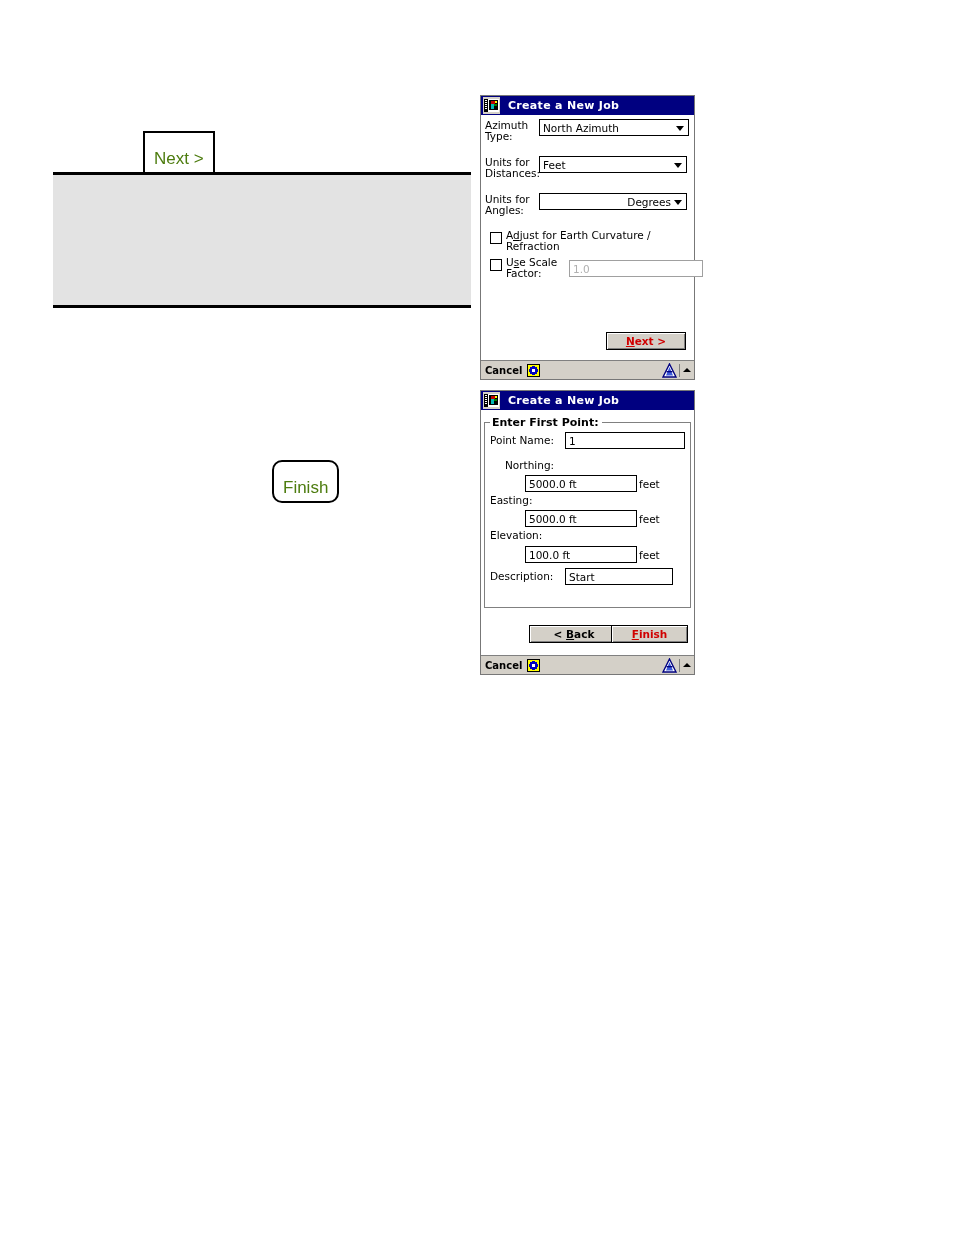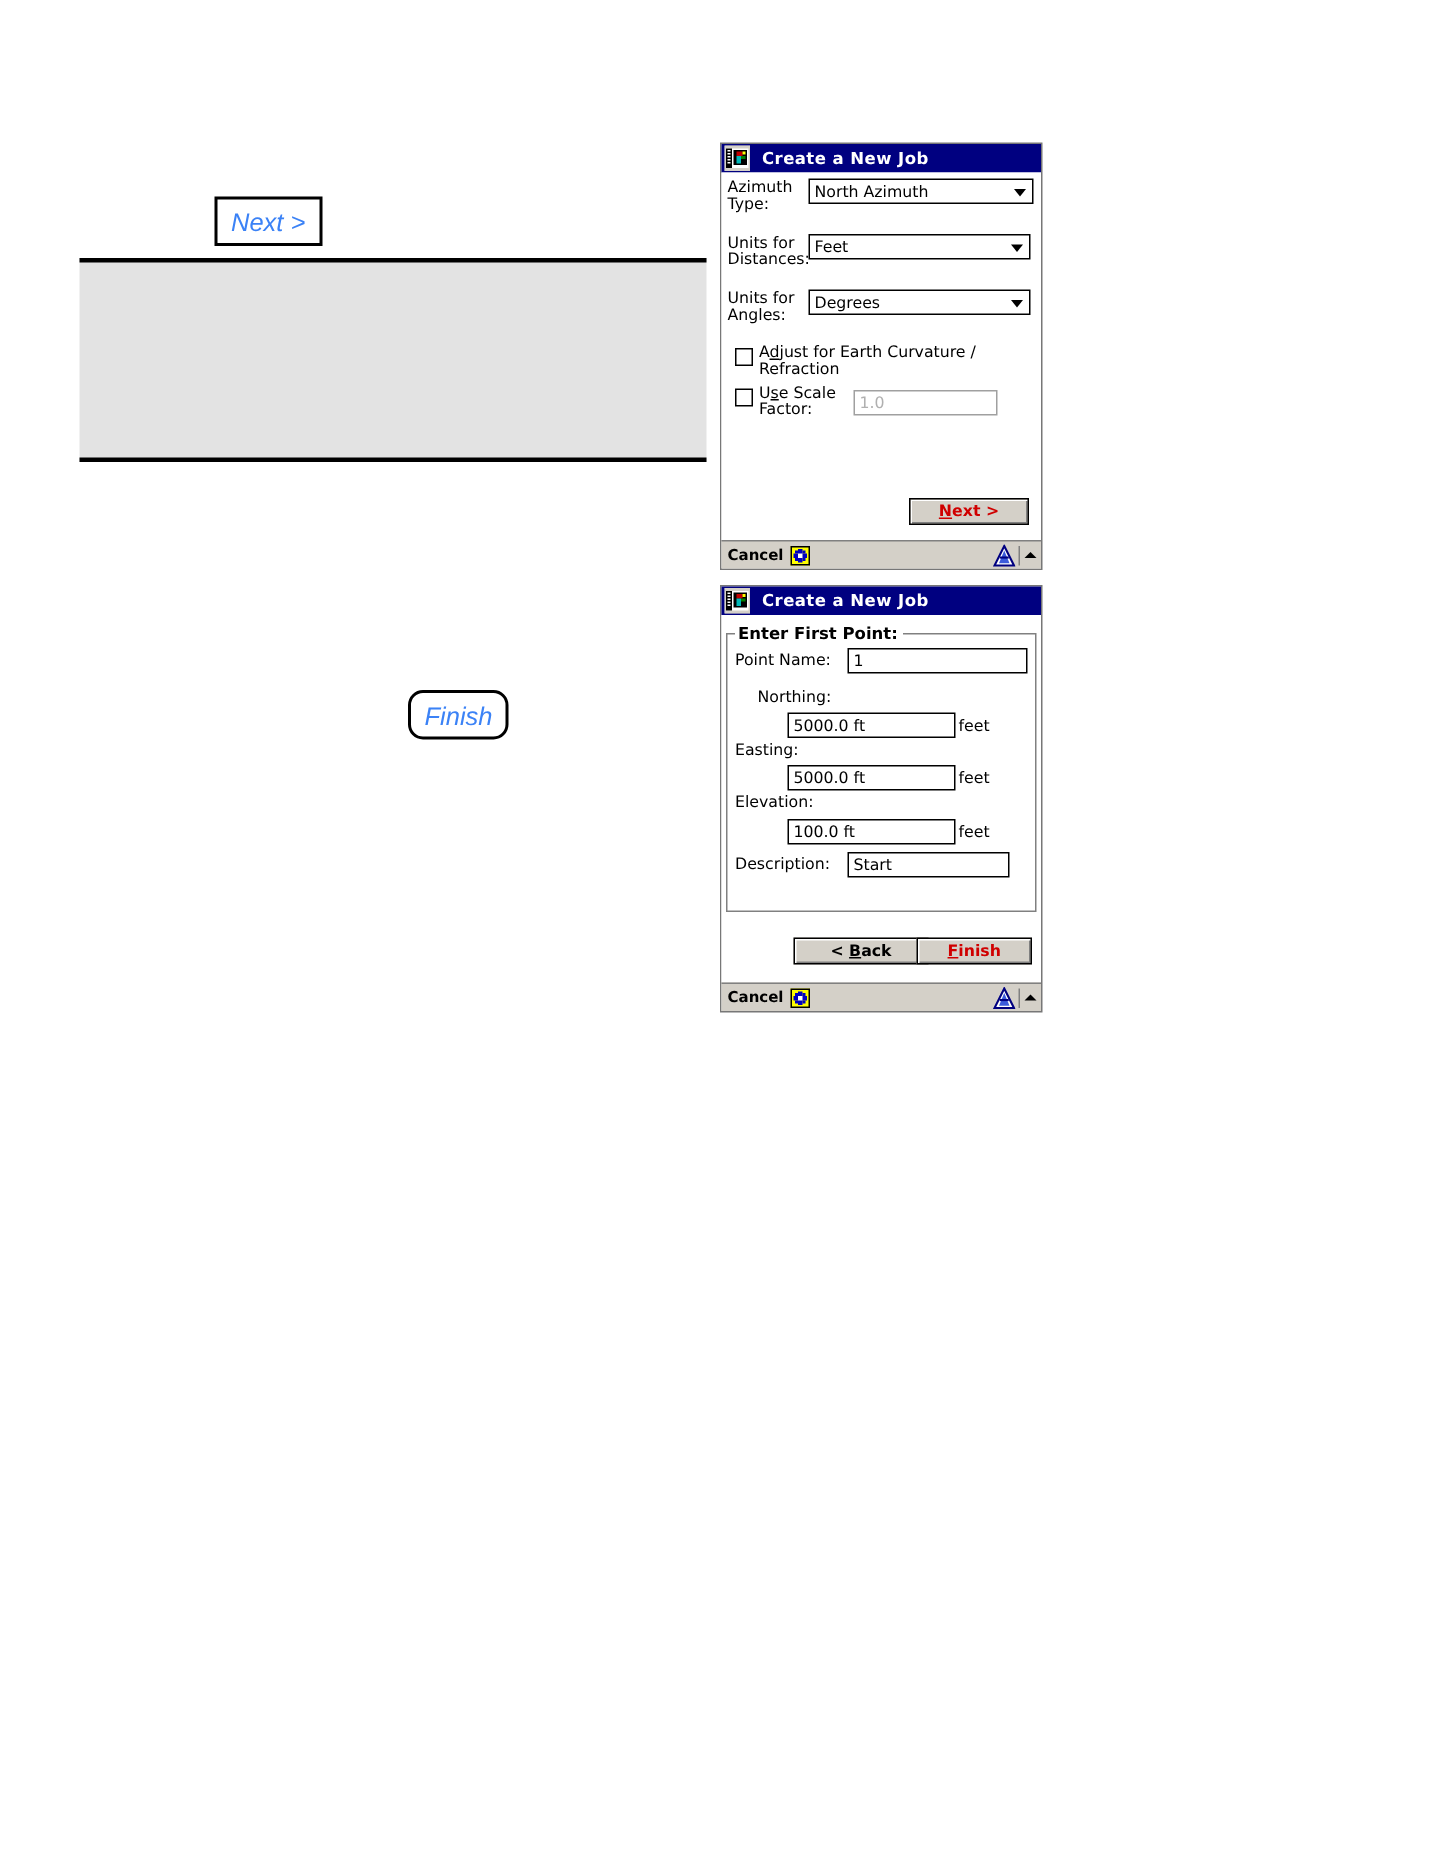--- a/index.html
+++ b/index.html
@@ -16,25 +16,24 @@
     overflow: hidden;
   }
 
   
   .doc-boxed-label {
     position: absolute;
     border: 2px solid #000000;
     background: #ffffff;
     font-family: "Liberation Sans", sans-serif;
     font-size: 17px;
-    color: #3b82f6;
+    color: #4d7c0f;
     line-height: 1;
-    padding: 7px 9px 5px 9px;
-    white-space: nowrap;
-    font-style: italic;
+    padding: 17px 9px 5px 9px;
+    white-space: nowrap;
   }
   #next-ref-label { left: 143px; top: 131px; }
   #finish-ref-label { left: 272px; top: 460px; border-radius: 10px; }
 
   .doc-gray-block {
     position: absolute;
     left: 53px;
     top: 172px;
     width: 418px;
     height: 130px;
@@ -314,32 +313,32 @@
 
     <div class="fld-label" style="left:4px; top:42px;">Units for
 Distances:</div>
     <div class="ce-combo" style="left:58px; top:41px; width:148px;">
       <span class="combo-value">Feet</span>
       <span class="combo-arrow"></span>
     </div>
 
     <div class="fld-label" style="left:4px; top:79px;">Units for
 Angles:</div>
-    <div class="ce-combo" style="left:58px; top:78px; width:148px;">
+    <div class="ce-combo" style="left:58px; top:78px; width:148px;text-align:right;">
       <span class="combo-value">Degrees</span>
       <span class="combo-arrow"></span>
     </div>
 
     <div class="ce-checkbox" style="left:9px; top:117px;"></div>
     <div class="chk-label" style="left:25px; top:115px; width:180px;">A<u>d</u>just for Earth Curvature /<br>Refraction</div>
 
     <div class="ce-checkbox" style="left:9px; top:144px;"></div>
     <div class="chk-label" style="left:25px; top:142px; width:65px;">U<u>s</u>e Scale<br>Factor:</div>
 
-    <div class="ce-textbox disabled" style="left:88px; top:145px; width:96px;">1.0</div>
+    <div class="ce-textbox disabled" style="left:88px; top:145px; width:134px;">1.0</div>
 
     <div class="ce-button red" style="left:125px; top:217px; width:80px;"><u>N</u>ext&nbsp;&gt;</div>
   </div>
 
   <div class="ce-statusbar">
     <span class="sb-cancel">Cancel</span>
     <span class="sb-star-icon">
       <svg width="11" height="11" viewBox="0 0 11 11" style="display:block">
         <rect x="4" y="1" width="3" height="9" fill="#0000c0"></rect>
         <rect x="1" y="4" width="9" height="3" fill="#0000c0"></rect>

